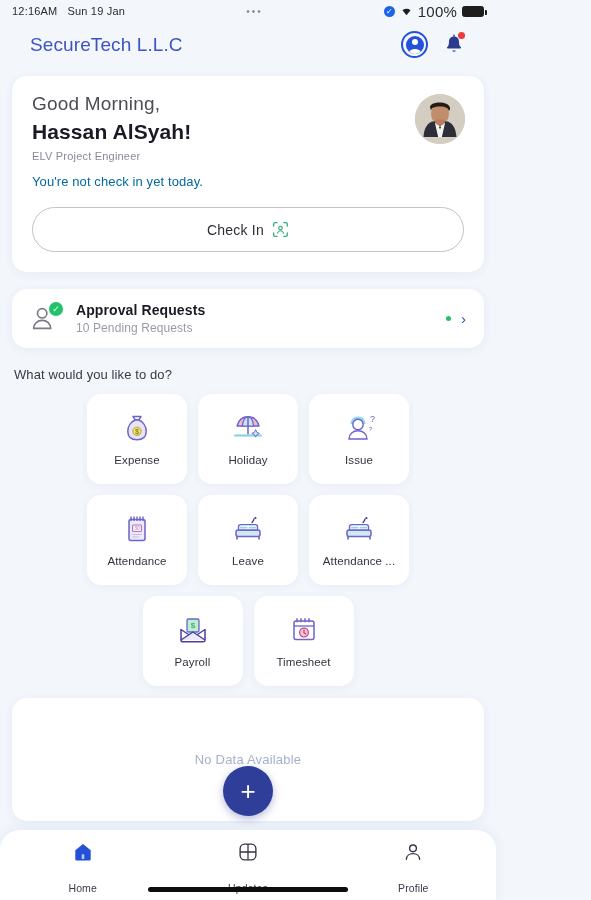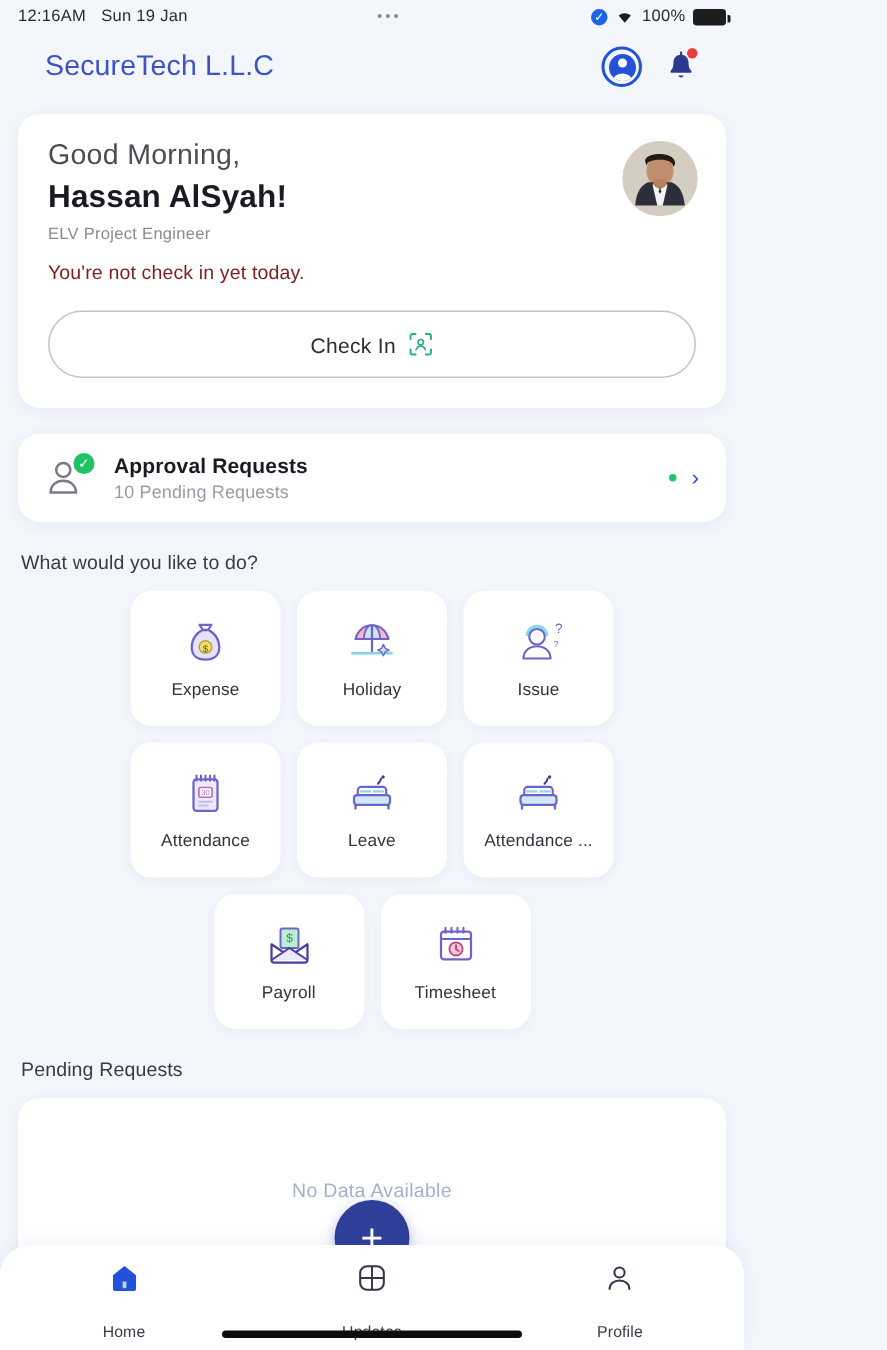--- a/index.html
+++ b/index.html
@@ -65,21 +65,21 @@
 
   
   .card {
     background: #fff; border-radius: 15px;
     margin: 0 12px; box-shadow: 0 2px 10px rgba(60,80,160,.07);
   }
   .greet-card { margin-top: 9px; padding: 17px 20px 20px 20px; position: relative; }
   .greet-hello { font-size: 19px; color: #4c4c54; font-weight: 400; letter-spacing: .2px; }
   .greet-name { font-size: 21px; color: #1a1a24; font-weight: bold; margin-top: 5px; letter-spacing: .1px; }
   .greet-role { font-size: 11px; color: #8a8a95; margin-top: 6px; letter-spacing: .2px; }
-  .greet-status { font-size: 13px; color: #7f1d1d; margin-top: 12px; letter-spacing: .1px; }
+  .greet-status { font-size: 13px; color: #0369a1; margin-top: 12px; letter-spacing: .1px; }
   .photo-avatar {
     position: absolute; right: 19px; top: 18px;
     width: 50px; height: 50px; border-radius: 50%;
     overflow: hidden; background: #cfc9bd;
   }
   .checkin-btn {
     margin-top: 18px; height: 45px; border: 1px solid #bfc3cc;
     border-radius: 23px; display: flex; align-items: center;
     justify-content: center; gap: 8px; background: #fff; cursor: pointer;
   }
@@ -162,21 +162,21 @@
     <div class="sb-left">
       <span>12:16AM</span>
       <span>Sun 19 Jan</span>
     </div>
     <div class="sb-center">•••</div>
     <div class="sb-right">
       <span class="dot-blue">✓</span>
       <svg width="13" height="11" viewBox="0 0 16 12">
         <path d="M8 10.5 L3 4.5 Q8 1 13 4.5 Z" fill="#1d1d1d"></path>
       </svg>
-      <span style="font-size:11px">100%</span>
+      <span style="font-size:15px">100%</span>
       <span class="battery"></span>
     </div>
   </div>
 
   <div class="appbar">
     <div class="brand">SecureTech L.L.C</div>
     <div class="appbar-icons">
       <div class="ring-avatar">
         <span class="inner"></span>
       </div>
@@ -328,21 +328,20 @@
           <path d="M7 12h20" stroke="#6d63c9" stroke-width="1.3"></path>
           <path d="M10 4.6v3.2M14 4.6v3.2M18 4.6v3.2M22 4.6v3.2" stroke="#6d63c9" stroke-width="1.4" stroke-linecap="round"></path>
           <circle cx="17" cy="18.6" r="4.4" fill="#f4c8da" stroke="#c0477f" stroke-width="1.2"></circle>
           <path d="M17 16.1v2.7l1.8 1.2" stroke="#c0477f" stroke-width="1.3" stroke-linecap="round" fill="none"></path>
         </svg>
         <div class="tile-label">Timesheet</div>
       </div>
     </div>
   </div>
 
-  <div class="section-head">Pending Requests</div>
   <div class="card pending-card">
     <div class="no-data">No Data Available</div>
     <div class="fab">+</div>
   </div>
 
   <div class="bottomnav">
     <div class="navitem">
       <svg width="22" height="22" viewBox="0 0 24 24">
         <path d="M12 3.2 3.6 10v10a1.4 1.4 0 0 0 1.4 1.4h14a1.4 1.4 0 0 0 1.4-1.4V10z" fill="#2352d8"></path>
         <rect x="10.6" y="14.5" width="2.8" height="5" rx=".6" fill="#b9cdf6"></rect>

